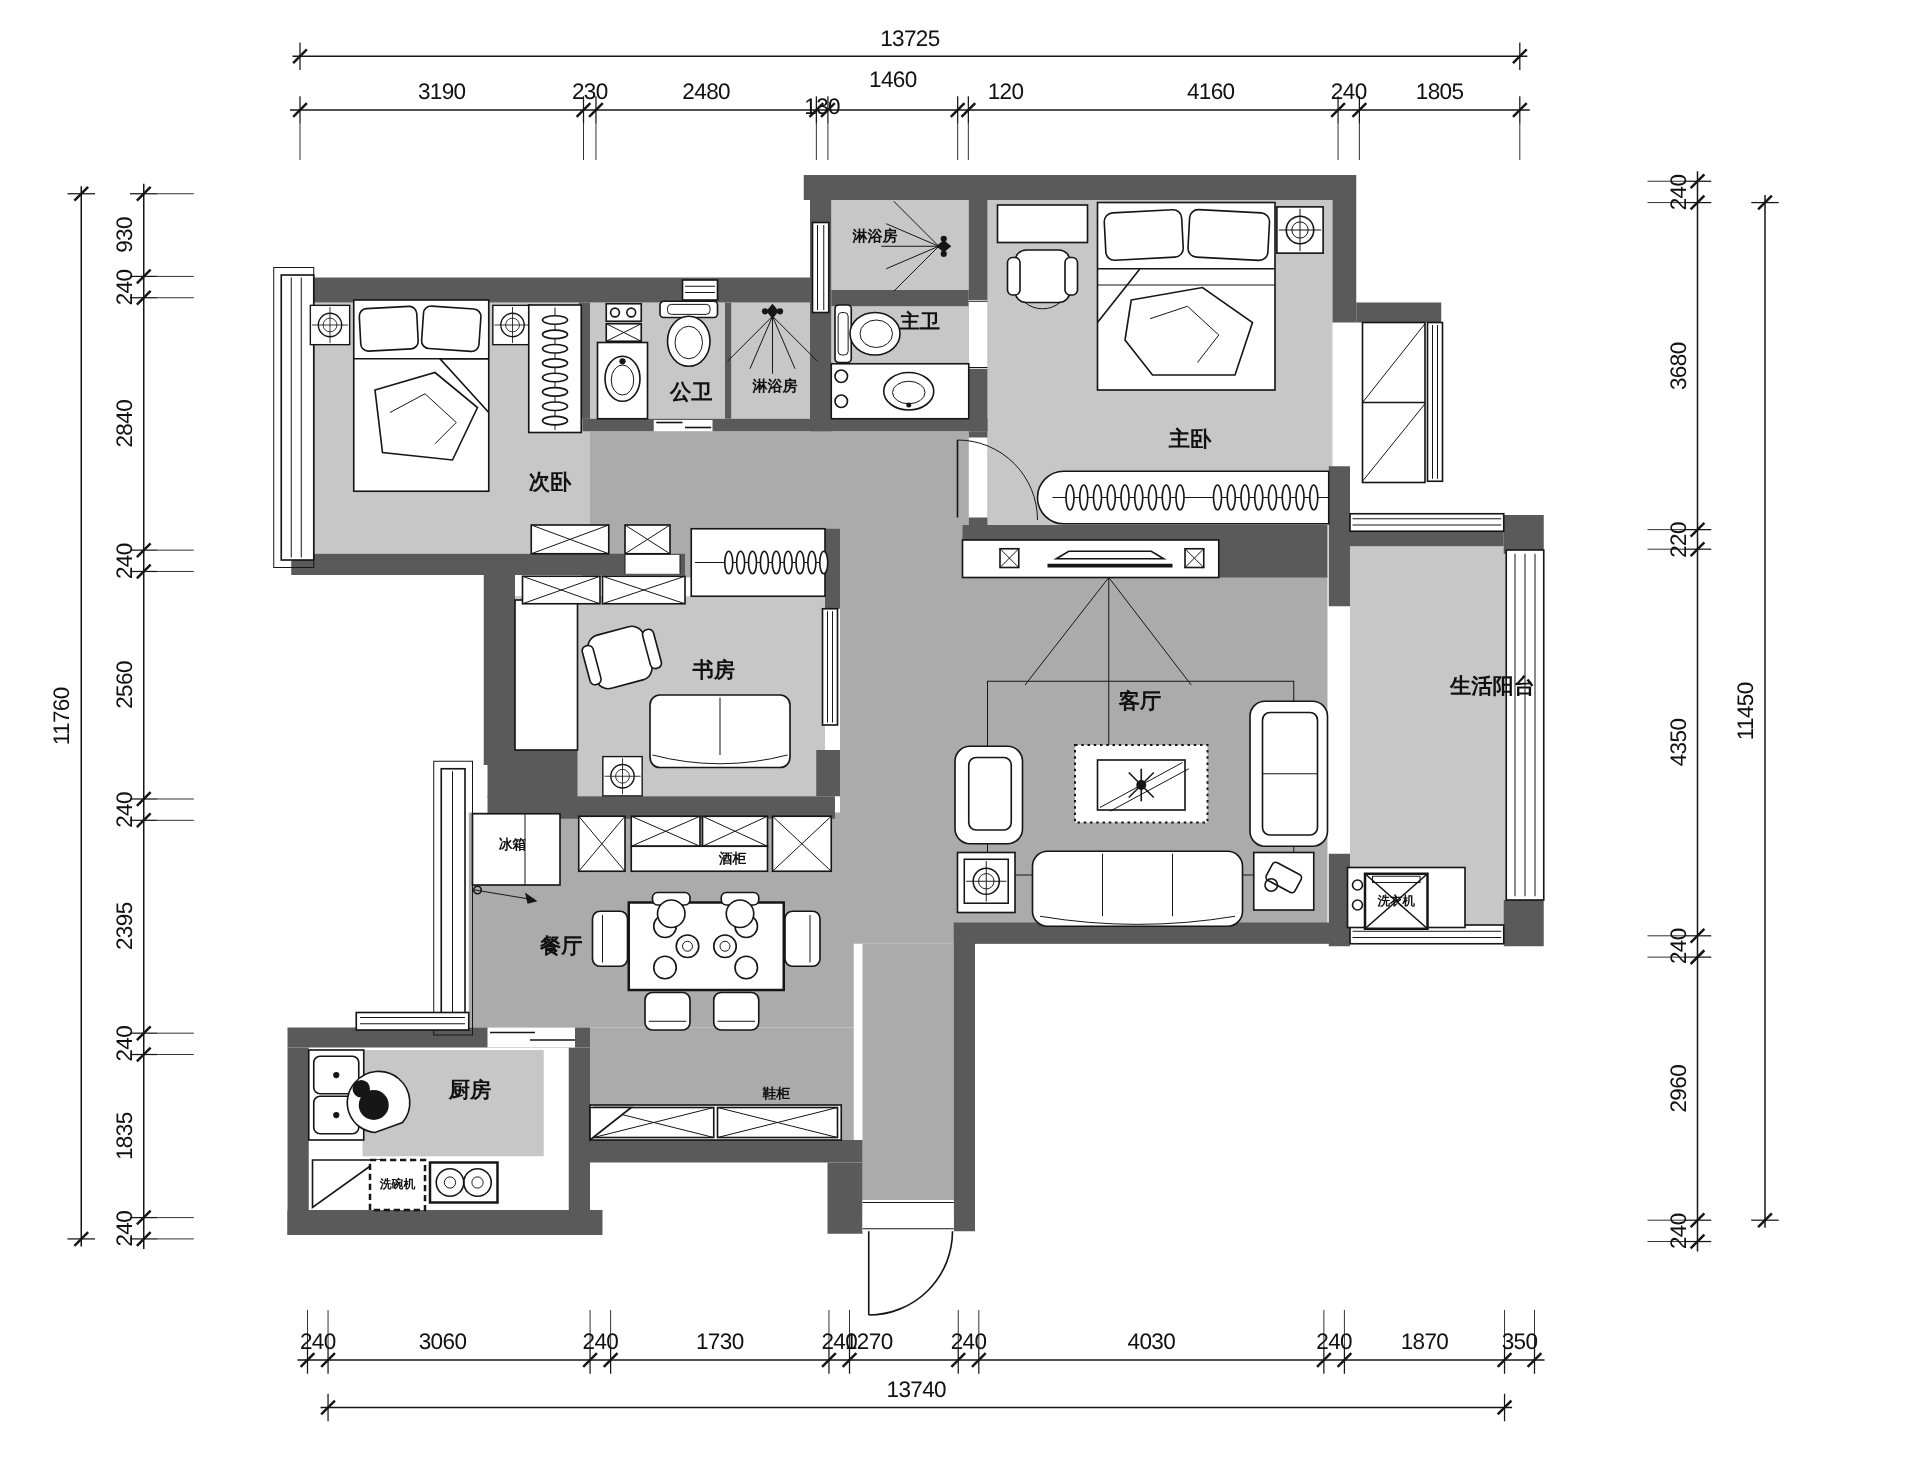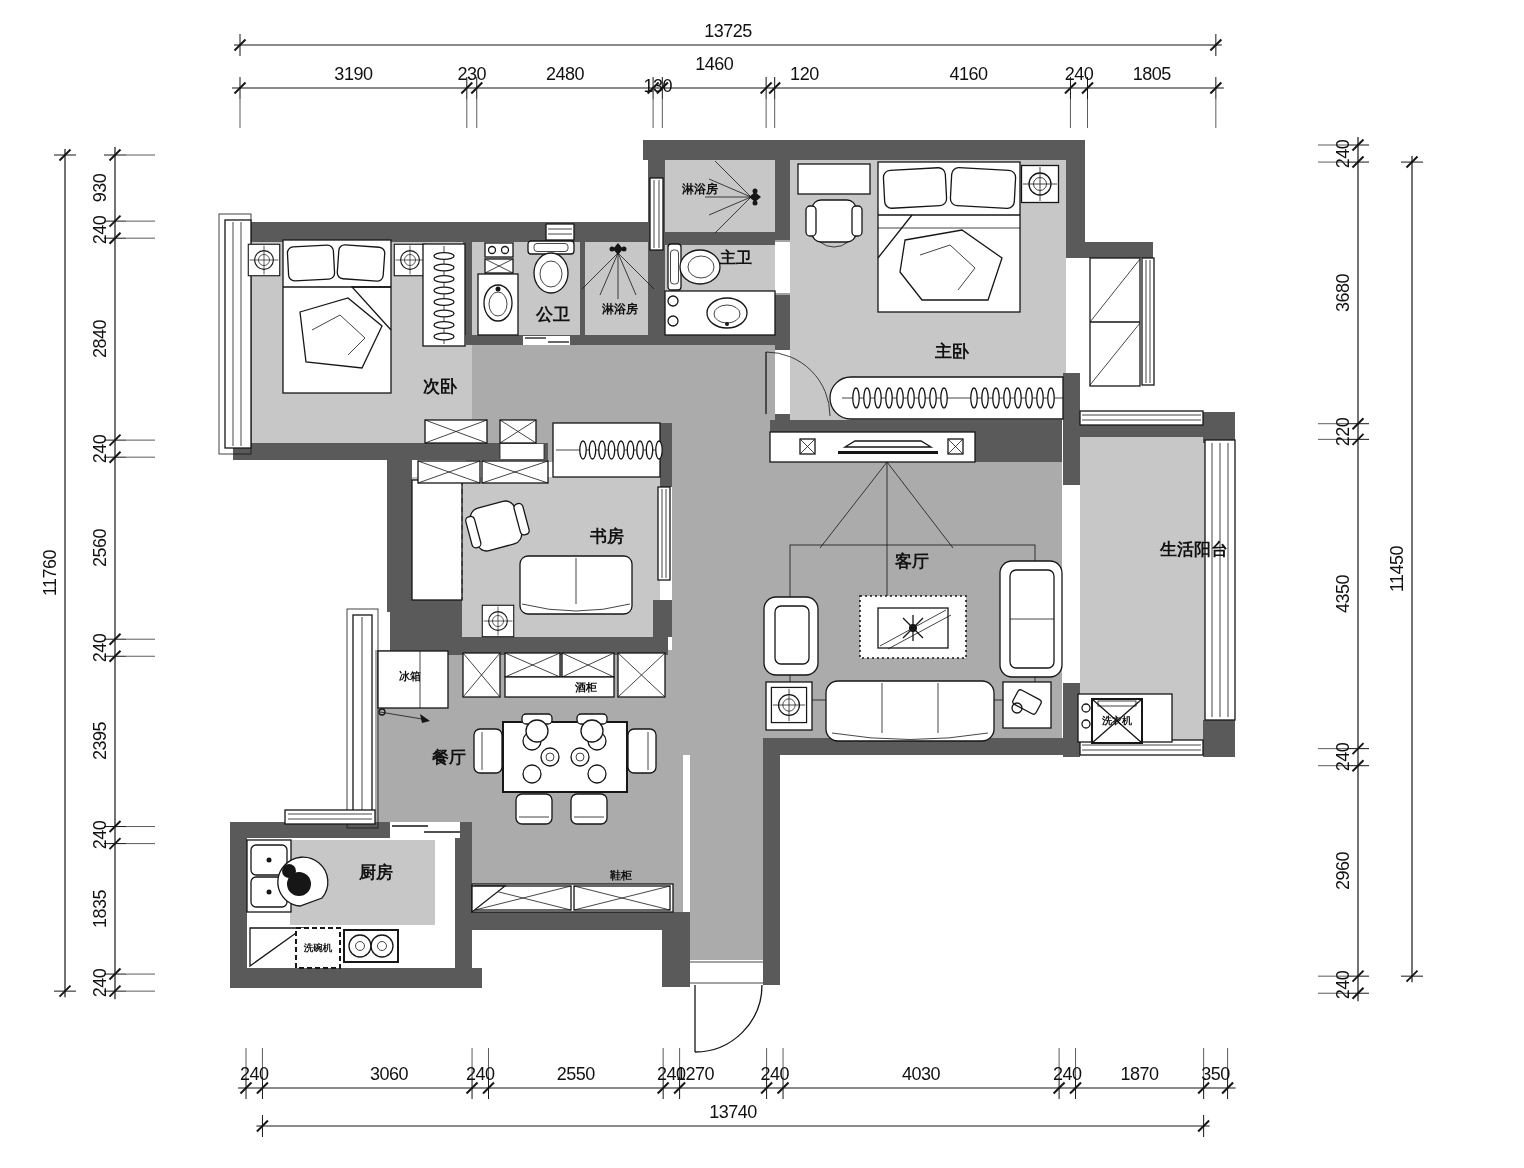--- a/index.html
+++ b/index.html
@@ -617,21 +617,21 @@
       </g>
 </svg>
 
 <div>
   <span class="room-label" style="left:700px;top:189px;font-size:12px;">淋浴房</span>
   <span class="room-label" style="left:736px;top:258px;font-size:16px;">主卫</span>
   <span class="room-label" style="left:553px;top:314px;font-size:17px;">公卫</span>
   <span class="room-label" style="left:620px;top:309px;font-size:12px;">淋浴房</span>
   <span class="room-label" style="left:440px;top:386px;font-size:17px;">次卧</span>
   <span class="room-label" style="left:952px;top:351px;font-size:17px;">主卧</span>
-  <span class="room-label" style="left:571px;top:536px;font-size:17px;margin-left:36px;">书房</span>
+  <span class="room-label" style="left:571px;top:536px;font-size:17px;">书房</span>
   <span class="room-label" style="left:912px;top:561px;font-size:17px;">客厅</span>
   <span class="room-label" style="left:1146px;top:549px;font-size:17px;margin-left:48px;">生活阳台</span>
   <span class="room-label" style="left:449px;top:757px;font-size:17px;">餐厅</span>
   <span class="room-label" style="left:376px;top:872px;font-size:17px;font-family:Liberation Serif, serif;">厨房</span>
 </div>
 
 <div>
   <span class="fix-label" style="left:410px;top:676px;font-size:11px;">冰箱</span>
   <span class="fix-label" style="left:586px;top:687px;font-size:11px;">酒柜</span>
   <span class="fix-label" style="left:621px;top:875px;font-size:11px;">鞋柜</span>
@@ -644,23 +644,23 @@
       <span class="dim-label" style="left: 471.786px; top: 74px;">230</span>
       <span class="dim-label" style="left: 564.927px; top: 74px;">2480</span>
       <span class="dim-label" style="left: 657.712px; top: 86px;">130</span>
       <span class="dim-label" style="left: 714.237px; top: 64px;">1460</span>
       <span class="dim-label" style="left: 770.406px; top: 74px; margin-left: 34px;">120</span>
       <span class="dim-label" style="left: 922.56px; top: 74px; margin-left: 46px;">4160</span>
       <span class="dim-label" style="left: 1078.98px; top: 74px;">240</span>
       <span class="dim-label" style="left: 1151.68px; top: 74px;">1805</span>
       <span class="dim-label" style="left: 727.924px; top: 31px;">13725</span>
       <span class="dim-label" style="left: 254.22px; top: 1074px;">240</span>
-      <span class="dim-label" style="left: 389px; top: 1074px; text-align: center;">3060</span>
+      <span class="dim-label" style="left: 354px; top: 1074px; text-align: center;">3060</span>
       <span class="dim-label" style="left: 480.27px; top: 1074px;">240</span>
-      <span class="dim-label" style="left: 575.827px; top: 1074px;">2550</span>
+      <span class="dim-label" style="left: 575.827px; top: 1074px;">1730</span>
       <span class="dim-label" style="left: 671.385px; top: 1074px;">240</span>
       <span class="dim-label" style="left: 695px; top: 1074px;">1270</span>
       <span class="dim-label" style="left: 774.82px; top: 1074px;">240</span>
       <span class="dim-label" style="left: 921.067px; top: 1074px;">4030</span>
       <span class="dim-label" style="left: 1067.32px; top: 1074px;">240</span>
       <span class="dim-label" style="left: 1139.58px; top: 1074px; text-align: right;">1870</span>
       <span class="dim-label" style="left: 1215.62px; top: 1074px;">350</span>
       <span class="dim-label" style="left: 733.035px; top: 1112px;">13740</span>
       <span class="dim-label v" style="left: 100px; top: 188.061px;">930</span>
       <span class="dim-label v" style="left: 100px; top: 229.655px;">240</span>

